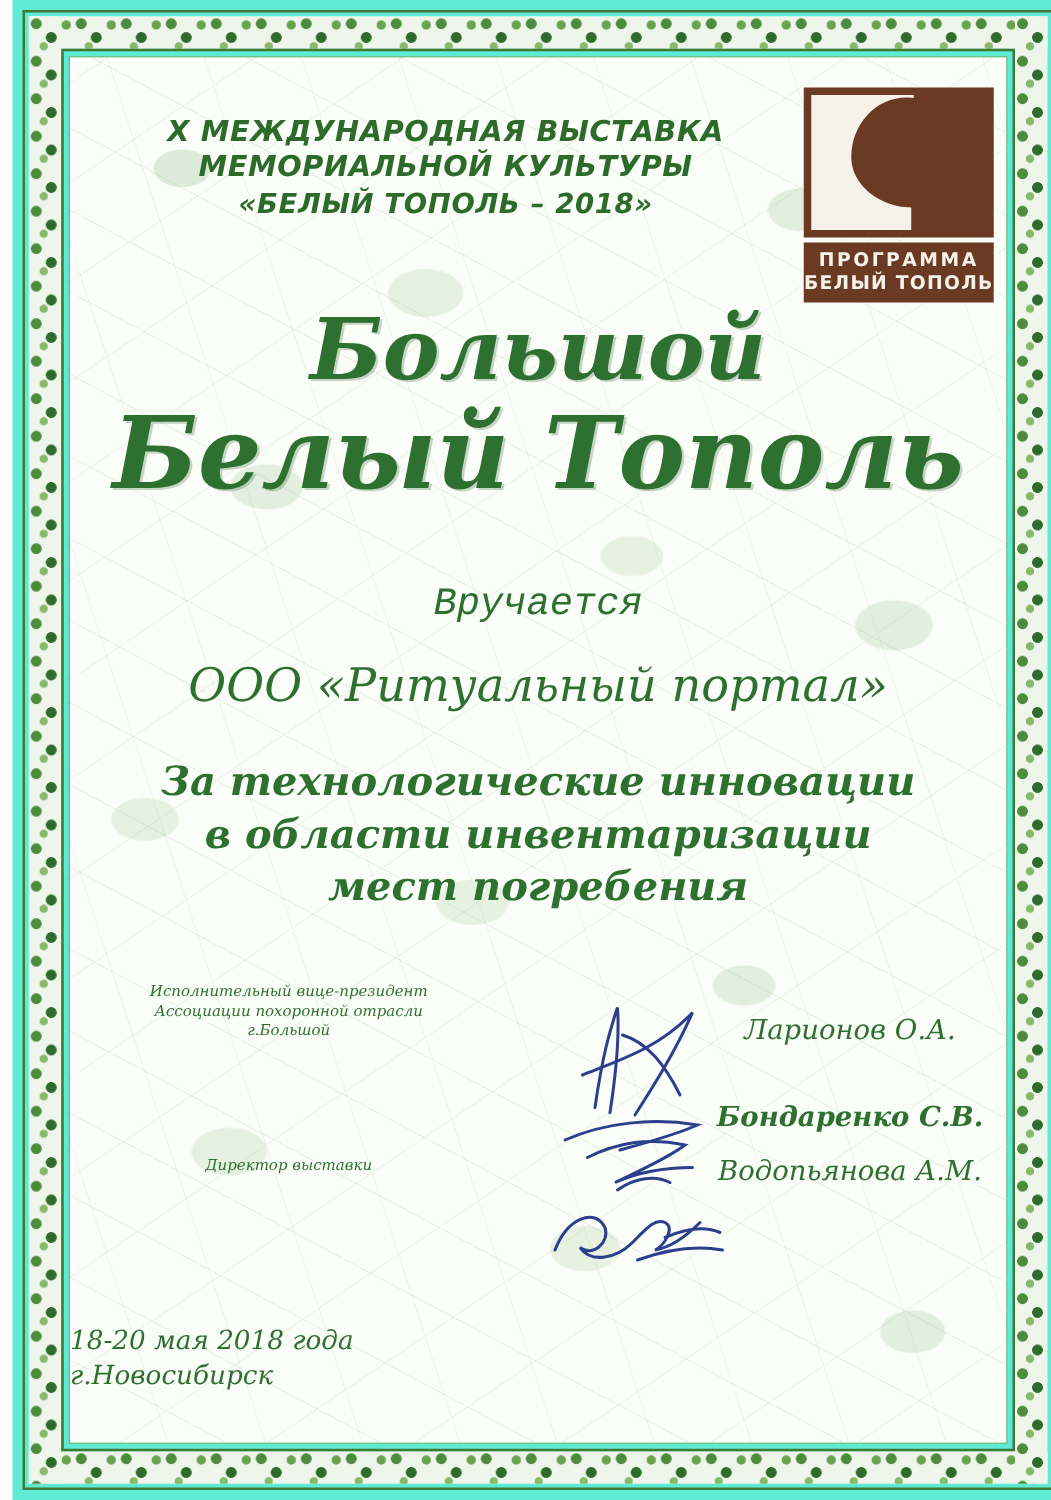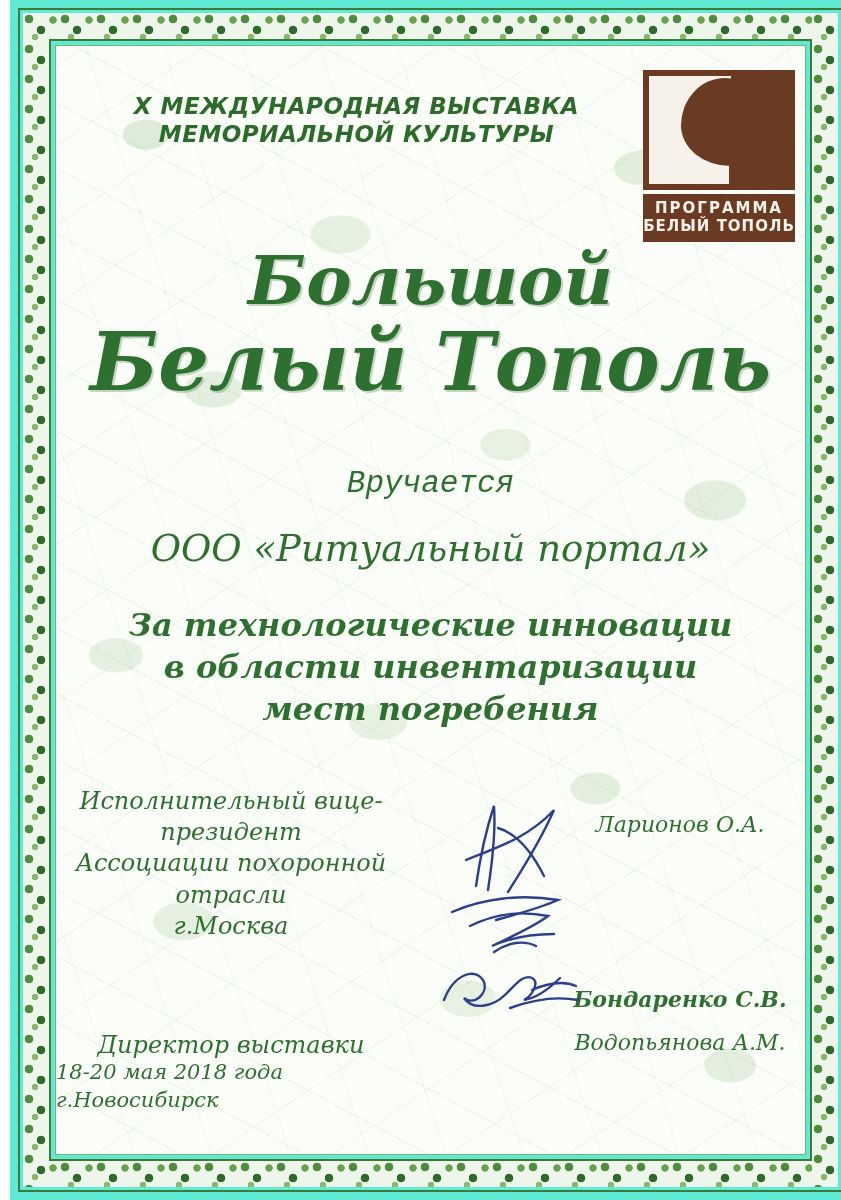--- a/index.html
+++ b/index.html
@@ -204,21 +204,21 @@
     font-style: italic;
   }
   .sig-row {
     display: flex;
     align-items: flex-start;
     margin-bottom: 18px;
   }
   .sig-title {
     flex: 0 0 330px;
     text-align: center;
-    font-size: 24px;
+    font-size: 12px;
     line-height: 1.3;
   }
   .sig-mid { flex: 1; }
   .sig-name {
     flex: 0 0 230px;
     text-align: center;
     font-size: 22px;
     white-space: nowrap;
   }
   .sig-row.r1 .sig-name { padding-top: 26px; }
@@ -258,20 +258,21 @@
   <div class="border-inner2"></div>
 
   <div class="paper"></div>
 
   <div class="content">
 
     <div class="header">
       <div class="header-text">
         <div class="header-line l1">X МЕЖДУНАРОДНАЯ ВЫСТАВКА</div>
         <div class="header-line l2">МЕМОРИАЛЬНОЙ КУЛЬТУРЫ</div>
+        <div class="header-line l3">«БЕЛЫЙ ТОПОЛЬ – 2018»</div>
       </div>
 
       <div class="logo">
         <div class="logo-box">
           <div class="logo-panel"></div>
           <div class="logo-crown"></div>
           <div class="logo-tree-trunk"></div>
           <div class="logo-branch" style="left:66px; top:46px; width:28px; transform:rotate(28deg);"></div>
           <div class="logo-branch" style="left:90px; top:60px; width:26px; transform:rotate(-24deg);"></div>
           <div class="logo-branch" style="left:62px; top:72px; width:30px; transform:rotate(22deg);"></div>
@@ -297,21 +298,21 @@
         <div>мест погребения</div>
       </div>
     </div>
 
     <div class="signatures">
 
       <div class="sig-row r1">
         <div class="sig-title">
           <div>Исполнительный вице-президент</div>
           <div>Ассоциации похоронной отрасли</div>
-          <div>г.Москва</div>
+          <div>г.Большой</div>
         </div>
         <div class="sig-mid"></div>
         <div class="sig-name">Ларионов О.А.</div>
       </div>
 
       <div class="sig-row r2">
         <div class="sig-mid"></div>
         <div class="sig-name">Бондаренко С.В.</div>
       </div>
 

